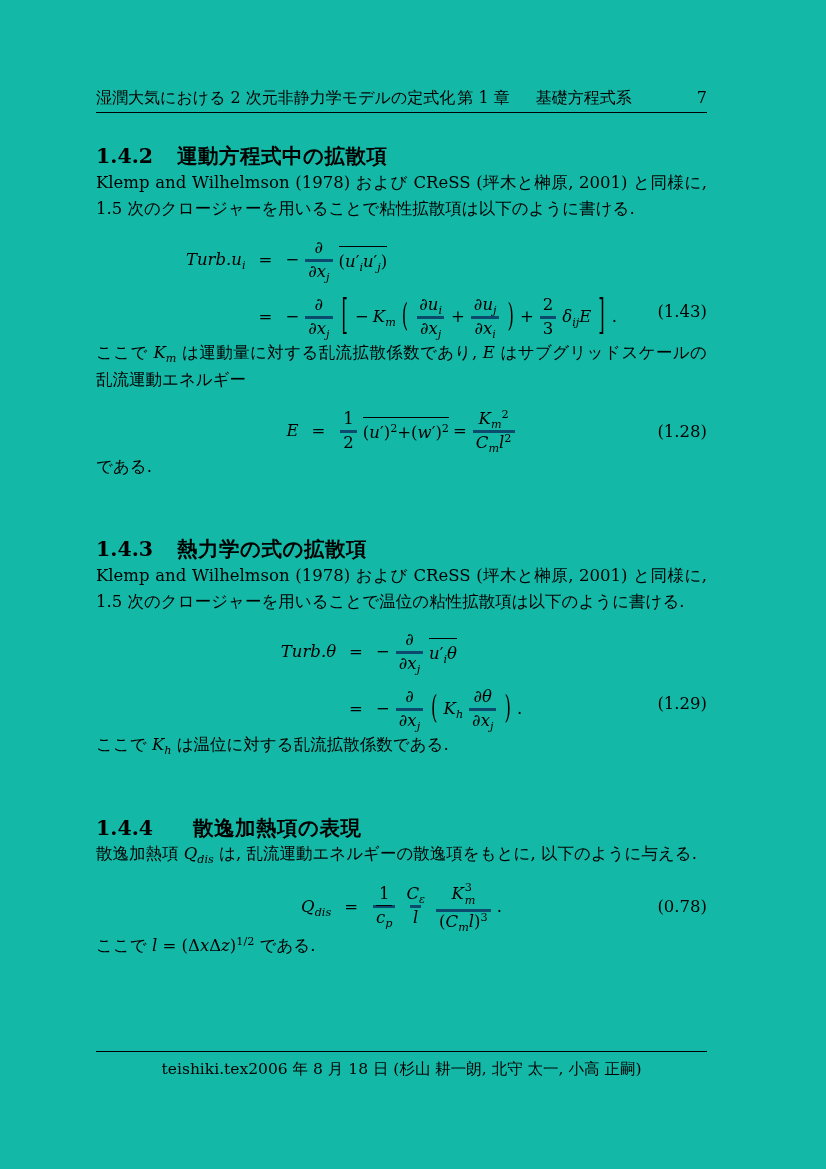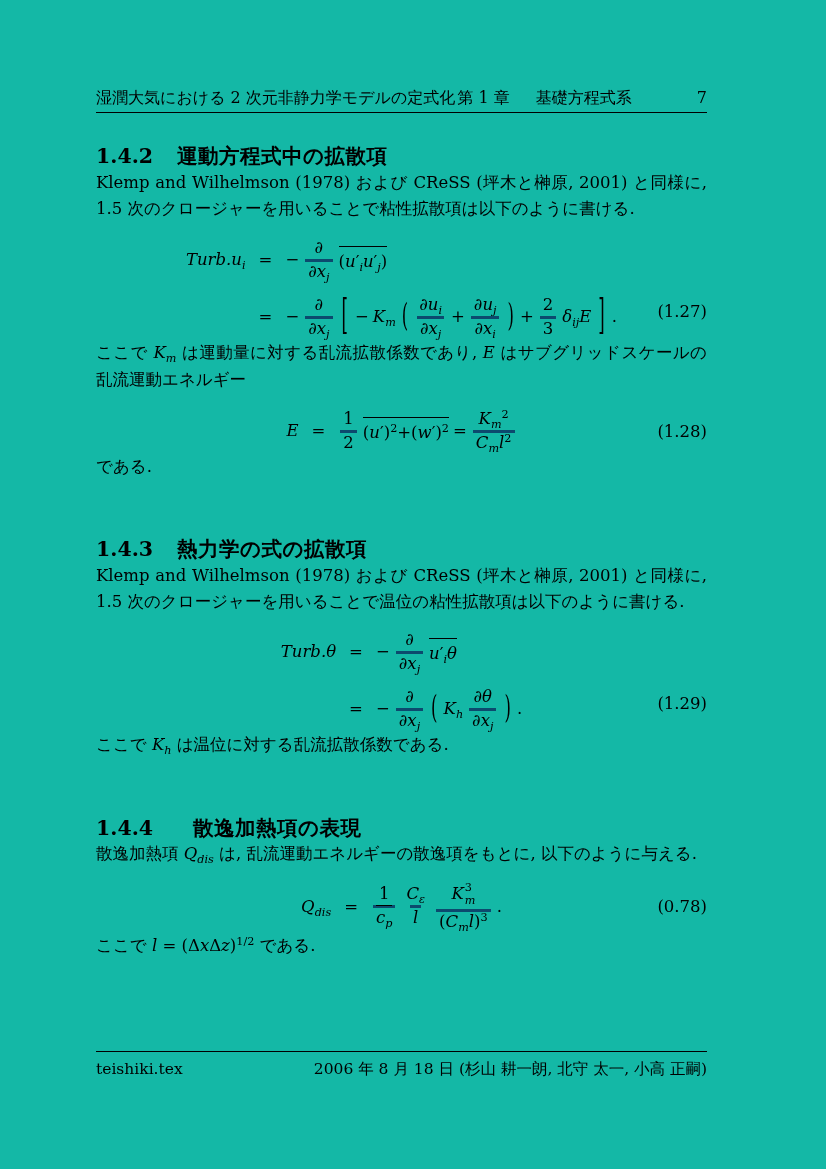--- a/index.html
+++ b/index.html
@@ -91,21 +91,21 @@
     font-size:16.5px;
   }
   .eqnum-mid { top:50%; transform:translateY(-50%); }
   .eqnum-last { bottom:14px; }
 
   
   .pagefoot {
     position:absolute; left:96px; width:611px; top:1051px;
     border-top:1px solid #000;
     padding-top:5px;
-    display:flex; justify-content:space-between; align-items:baseline;
+    display:flex; justify-content:center; align-items:baseline;
     font-size:15.5px;
   }
 </style>
 </head>
 <body>
 
 <div class="page">
   <div class="content">
 
     <div class="pagehead">
@@ -163,21 +163,21 @@
           <span class="mn">+</span>
           <span class="frac">
             <span class="fnum mn">2</span>
             <span class="fden mn">3</span>
           </span>
           <span><span class="mi">δ</span><sub class="mi">ij</sub><span class="mi">E</span></span>
           <span class="delim dbracket">]</span>
           <span class="mn">.</span>
         </span>
       </div>
-      <span class="eqnum eqnum-last">(1.27)</span>
+      <span class="eqnum eqnum-last">(1.43)</span>
     </div>
 
     <p class="body p2"><span>ここで </span><span class="mi">K</span><sub class="mi">m</sub><span> は運動量に対する乱流拡散係数であり, </span><span class="mi">E</span><span> はサブグリッドスケールの乱流運動エネルギー</span></p>
 
     <div class="eqblock eq128">
       <div class="eqalign">
         <span class="cl mi">E</span>
         <span class="cm mn">=</span>
         <span class="cr">
           <span class="frac">

